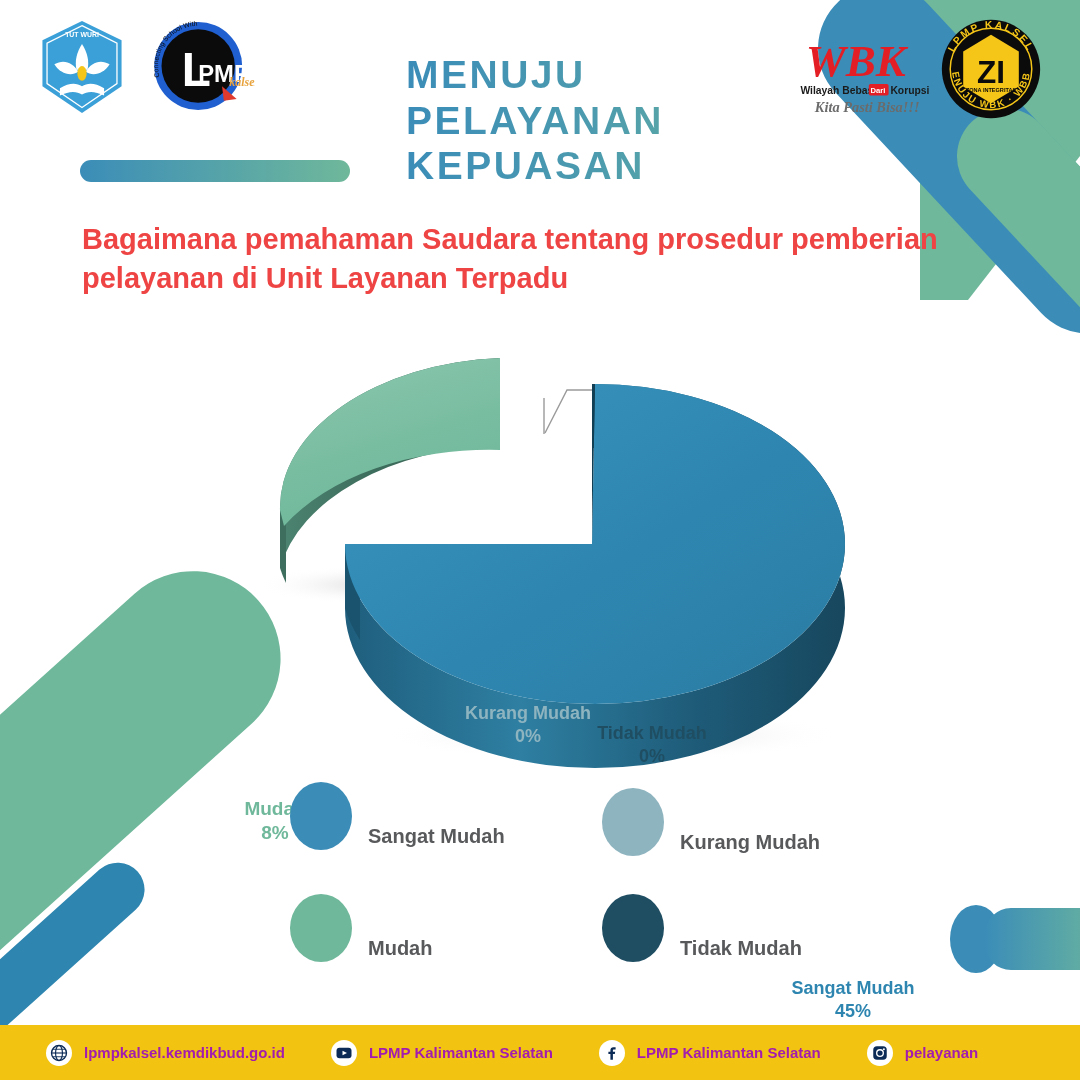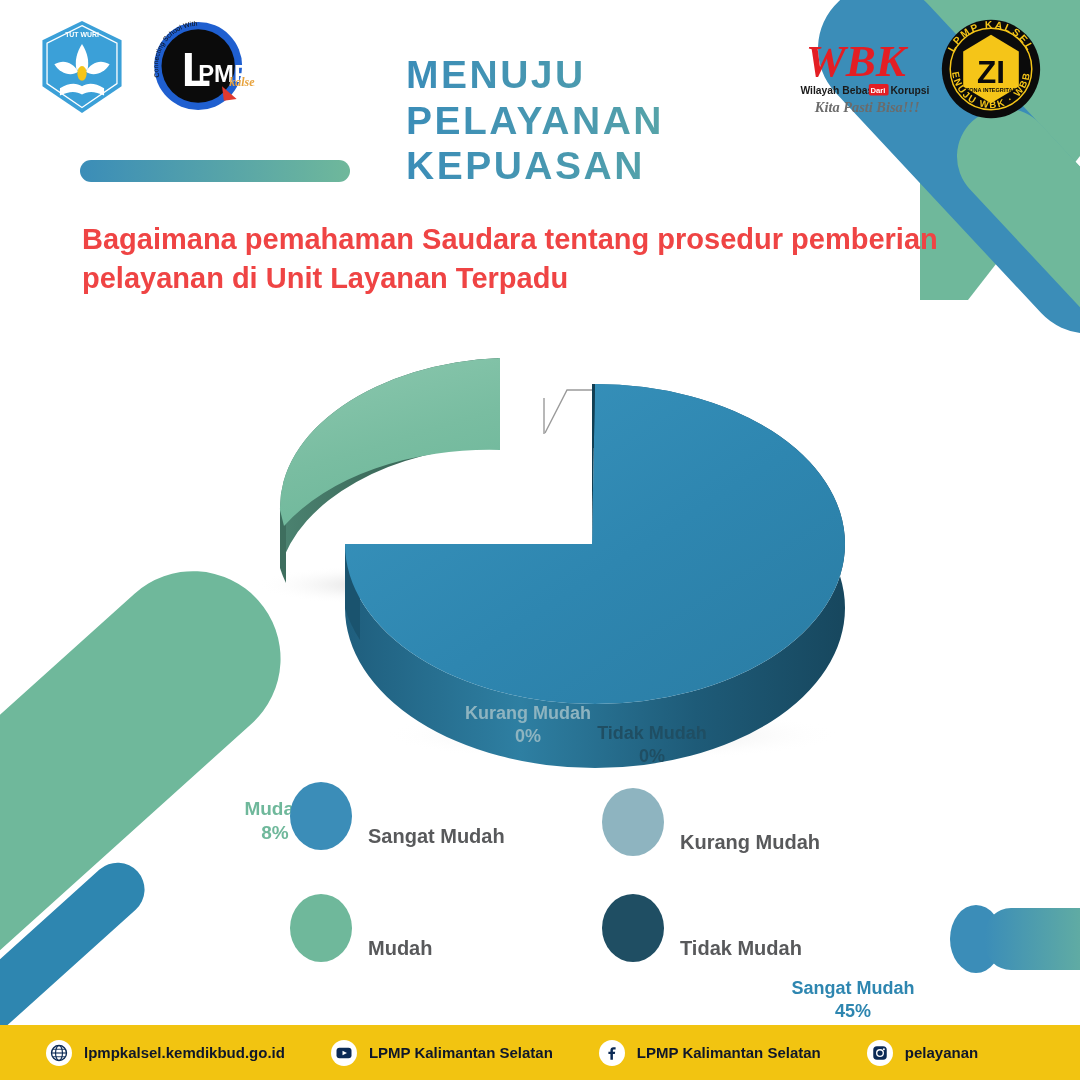--- a/index.html
+++ b/index.html
@@ -66,21 +66,21 @@
   #legend-item-1{left:312px;top:6px;}
   #legend-item-2{left:0;top:112px;}
   #legend-item-3{left:312px;top:112px;}
 
   
   #footer{position:absolute;left:0;bottom:0;width:1080px;height:55px;
      background:#F2C411;display:flex;align-items:center;}
   .footer-item{display:flex;align-items:center;margin-left:46px;}
   .footer-icon{width:26px;height:26px;border-radius:50%;background:#ffffff;
      display:flex;align-items:center;justify-content:center;flex:none;}
-  .footer-text{margin-left:12px;color:#0f172a;font-size:15px;font-weight:bold;
+  .footer-text{margin-left:12px;color:#a21caf;font-size:15px;font-weight:bold;
      white-space:nowrap;}
 </style>
 </head>
 <body>
 
 <div class="stage">
 
   <div class="deco" id="deco-green-corner"></div>
   <div class="deco" id="deco-bar-blue-tr"></div>
   <div class="deco" id="deco-bar-green-tr"></div>

